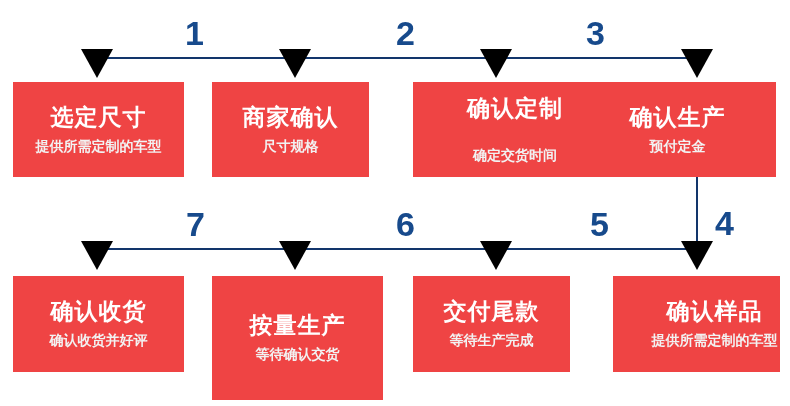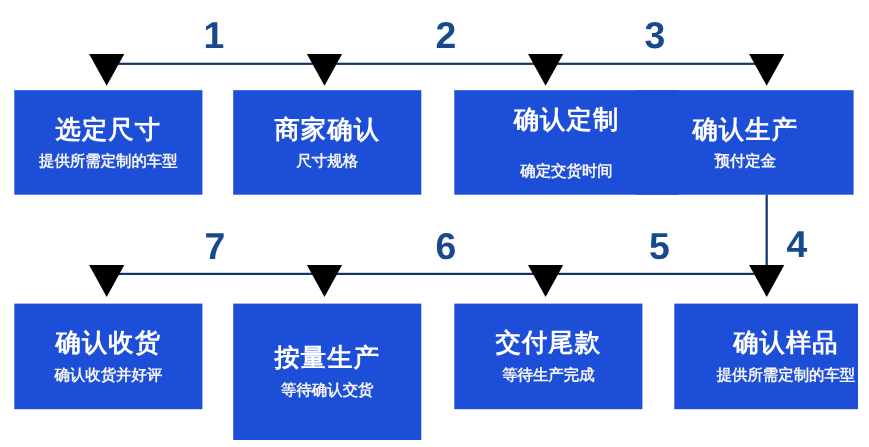--- a/index.html
+++ b/index.html
@@ -44,21 +44,21 @@
     font-size:34px;
     font-weight:bold;
     line-height:1;
     font-family:"Liberation Sans", sans-serif;
     letter-spacing:0px;
   }
 
   
   .box {
     position:absolute;
-    background:#1d4ed8;
+    background:#ef4444;
     display:flex;
     flex-direction:column;
     align-items:center;
     justify-content:center;
     color:#ffffff;
     text-align:center;
   }
   .box-title {
     font-size:23px;
     font-weight:bold;
@@ -89,21 +89,21 @@
 
   <div class="step-num" style="left:185px; top:16px;">1</div>
   <div class="step-num" style="left:396px; top:16px;">2</div>
   <div class="step-num" style="left:586px; top:16px;">3</div>
 
   <div class="box" style="left:13px; top:82px; width:171px; height:95px;">
     <div class="box-title">选定尺寸</div>
     <div class="box-sub">提供所需定制的车型</div>
   </div>
 
-  <div class="box" style="left:212px; top:82px; width:171px; height:95px;">
+  <div class="box" style="left:212px; top:82px; width:157px; height:95px;">
     <div class="box-title">商家确认</div>
     <div class="box-sub">尺寸规格</div>
   </div>
 
   <div class="box" style="left:413px; top:82px; width:204px; height:95px;gap:18px;">
     <div class="box-title">确认定制</div>
     <div class="box-sub">确定交货时间</div>
   </div>
 
   <div class="box" style="left:579px; top:82px; width:197px; height:95px;">
@@ -128,21 +128,21 @@
   <div class="box" style="left:13px; top:276px; width:171px; height:96px;align-items:center;">
     <div class="box-title">确认收货</div>
     <div class="box-sub">确认收货并好评</div>
   </div>
 
   <div class="box" style="left:212px; top:276px; width:171px; height:124px;">
     <div class="box-title">按量生产</div>
     <div class="box-sub">等待确认交货</div>
   </div>
 
-  <div class="box" style="left:413px; top:276px; width:171px; height:96px;">
+  <div class="box" style="left:413px; top:276px; width:157px; height:96px;">
     <div class="box-title">交付尾款</div>
     <div class="box-sub">等待生产完成</div>
   </div>
 
   <div class="box" style="left:613px; top:276px; width:167px; height:96px;padding-left:36px;">
     <div class="box-title">确认样品</div>
     <div class="box-sub">提供所需定制的车型</div>
   </div>
 
 </div>

